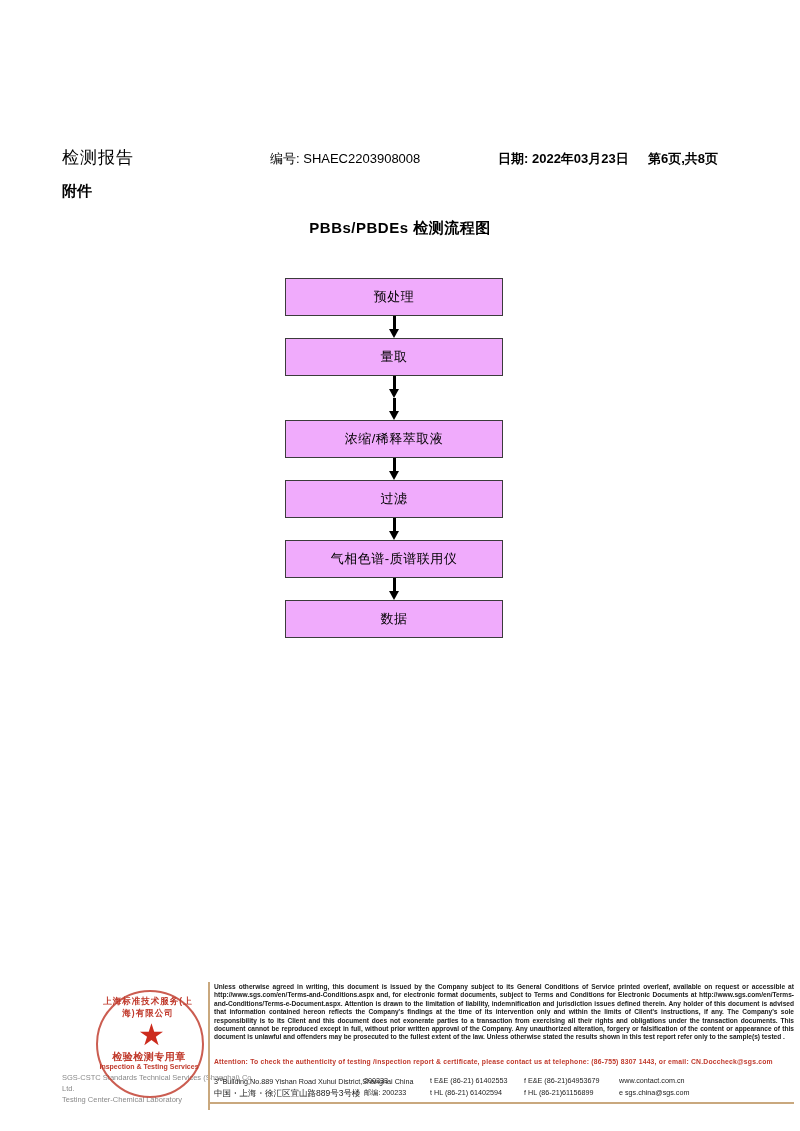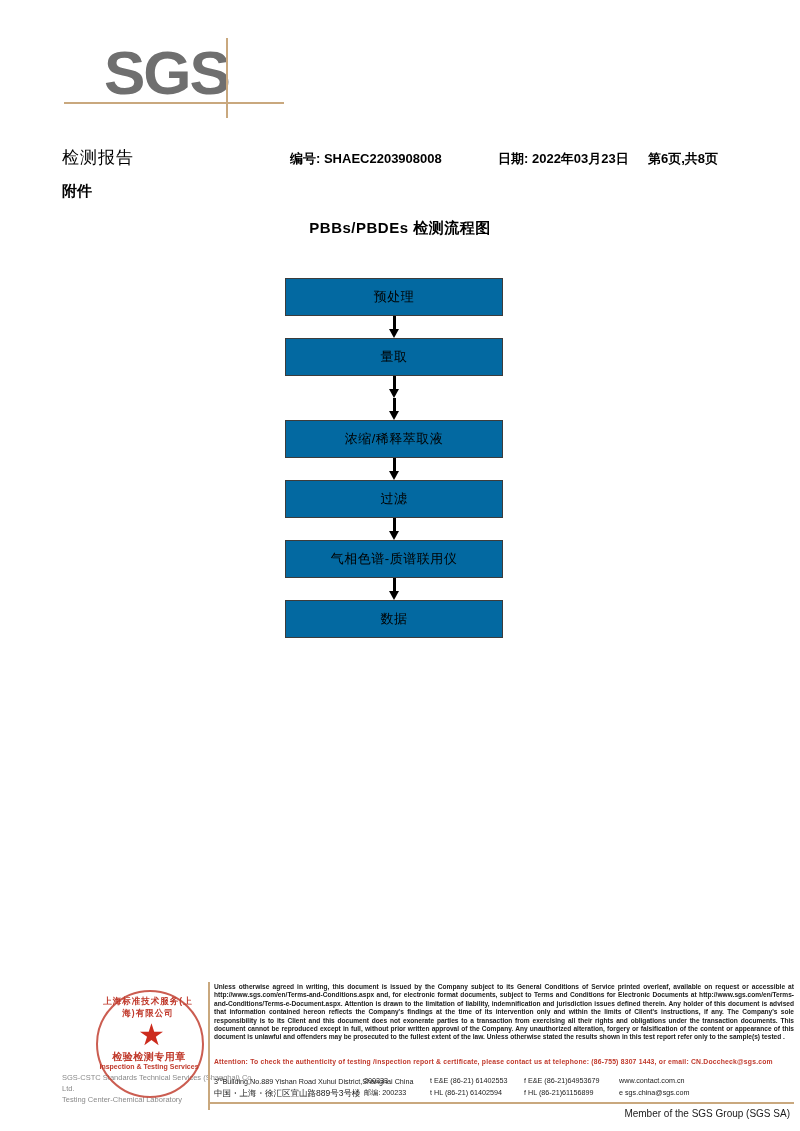--- a/index.html
+++ b/index.html
@@ -64,24 +64,24 @@
   }
   .hdr-attach {
     position: absolute;
     left: 62px;
     top: 182px;
     font-size: 15px;
     font-weight: bold;
   }
   .hdr-no {
     position: absolute;
-    left: 290px;
+    left: 270px;
     top: 150px;
     font-size: 13px;
-    font-weight: bold;
+    font-weight: normal;
   }
   .hdr-date {
     position: absolute;
     left: 498px;
     top: 150px;
     font-size: 13px;
     font-weight: bold;
   }
   .hdr-page {
     position: absolute;
@@ -106,21 +106,21 @@
     position: absolute;
     left: 285px;
     top: 278px;
     width: 218px;
   }
   .flow-box {
     box-sizing: border-box;
     width: 218px;
     height: 38px;
     border: 1.3px solid #3c3c3c;
-    background: #0369a1;
+    background: #f0abfc;
     display: flex;
     align-items: center;
     justify-content: center;
     font-size: 13px;
     color: #000000;
     letter-spacing: 0.5px;
   }
   .flow-arrow {
     width: 218px;
     height: 22px;
@@ -286,25 +286,20 @@
     font-size: 10px;
     color: #1a1a1a;
   }
   sup { font-size: 5px; vertical-align: super; }
 </style>
 </head>
 <body>
 
 <div class="page">
 
-  <div class="logo-wrap">
-    <div class="logo-text">SGS</div>
-    <div class="logo-vline"></div>
-    <div class="logo-hline"></div>
-  </div>
 
   <div class="hdr-title">检测报告</div>
   <div class="hdr-attach">附件</div>
   <div class="hdr-no">编号: SHAEC2203908008</div>
   <div class="hdr-date">日期: 2022年03月23日</div>
   <div class="hdr-page">第6页,共8页</div>
 
   <div class="flow-title">PBBs/PBDEs 检测流程图</div>
 
   <div class="flow">
@@ -372,16 +367,15 @@
     <div class="addr-line addr-cn">
       <span class="col-a c1">中国・上海・徐汇区宜山路889号3号楼</span>
       <span class="col-b">邮编: 200233</span>
       <span class="col-c">t HL (86-21) 61402594</span>
       <span class="col-d">f HL (86-21)61156899</span>
       <span class="col-e">e  sgs.china@sgs.com</span>
     </div>
 
     <div class="hrule"></div>
 
-    <div class="member">Member of the SGS Group (SGS SA)</div>
   </div>
 
 </div>
 
 </body></html>

